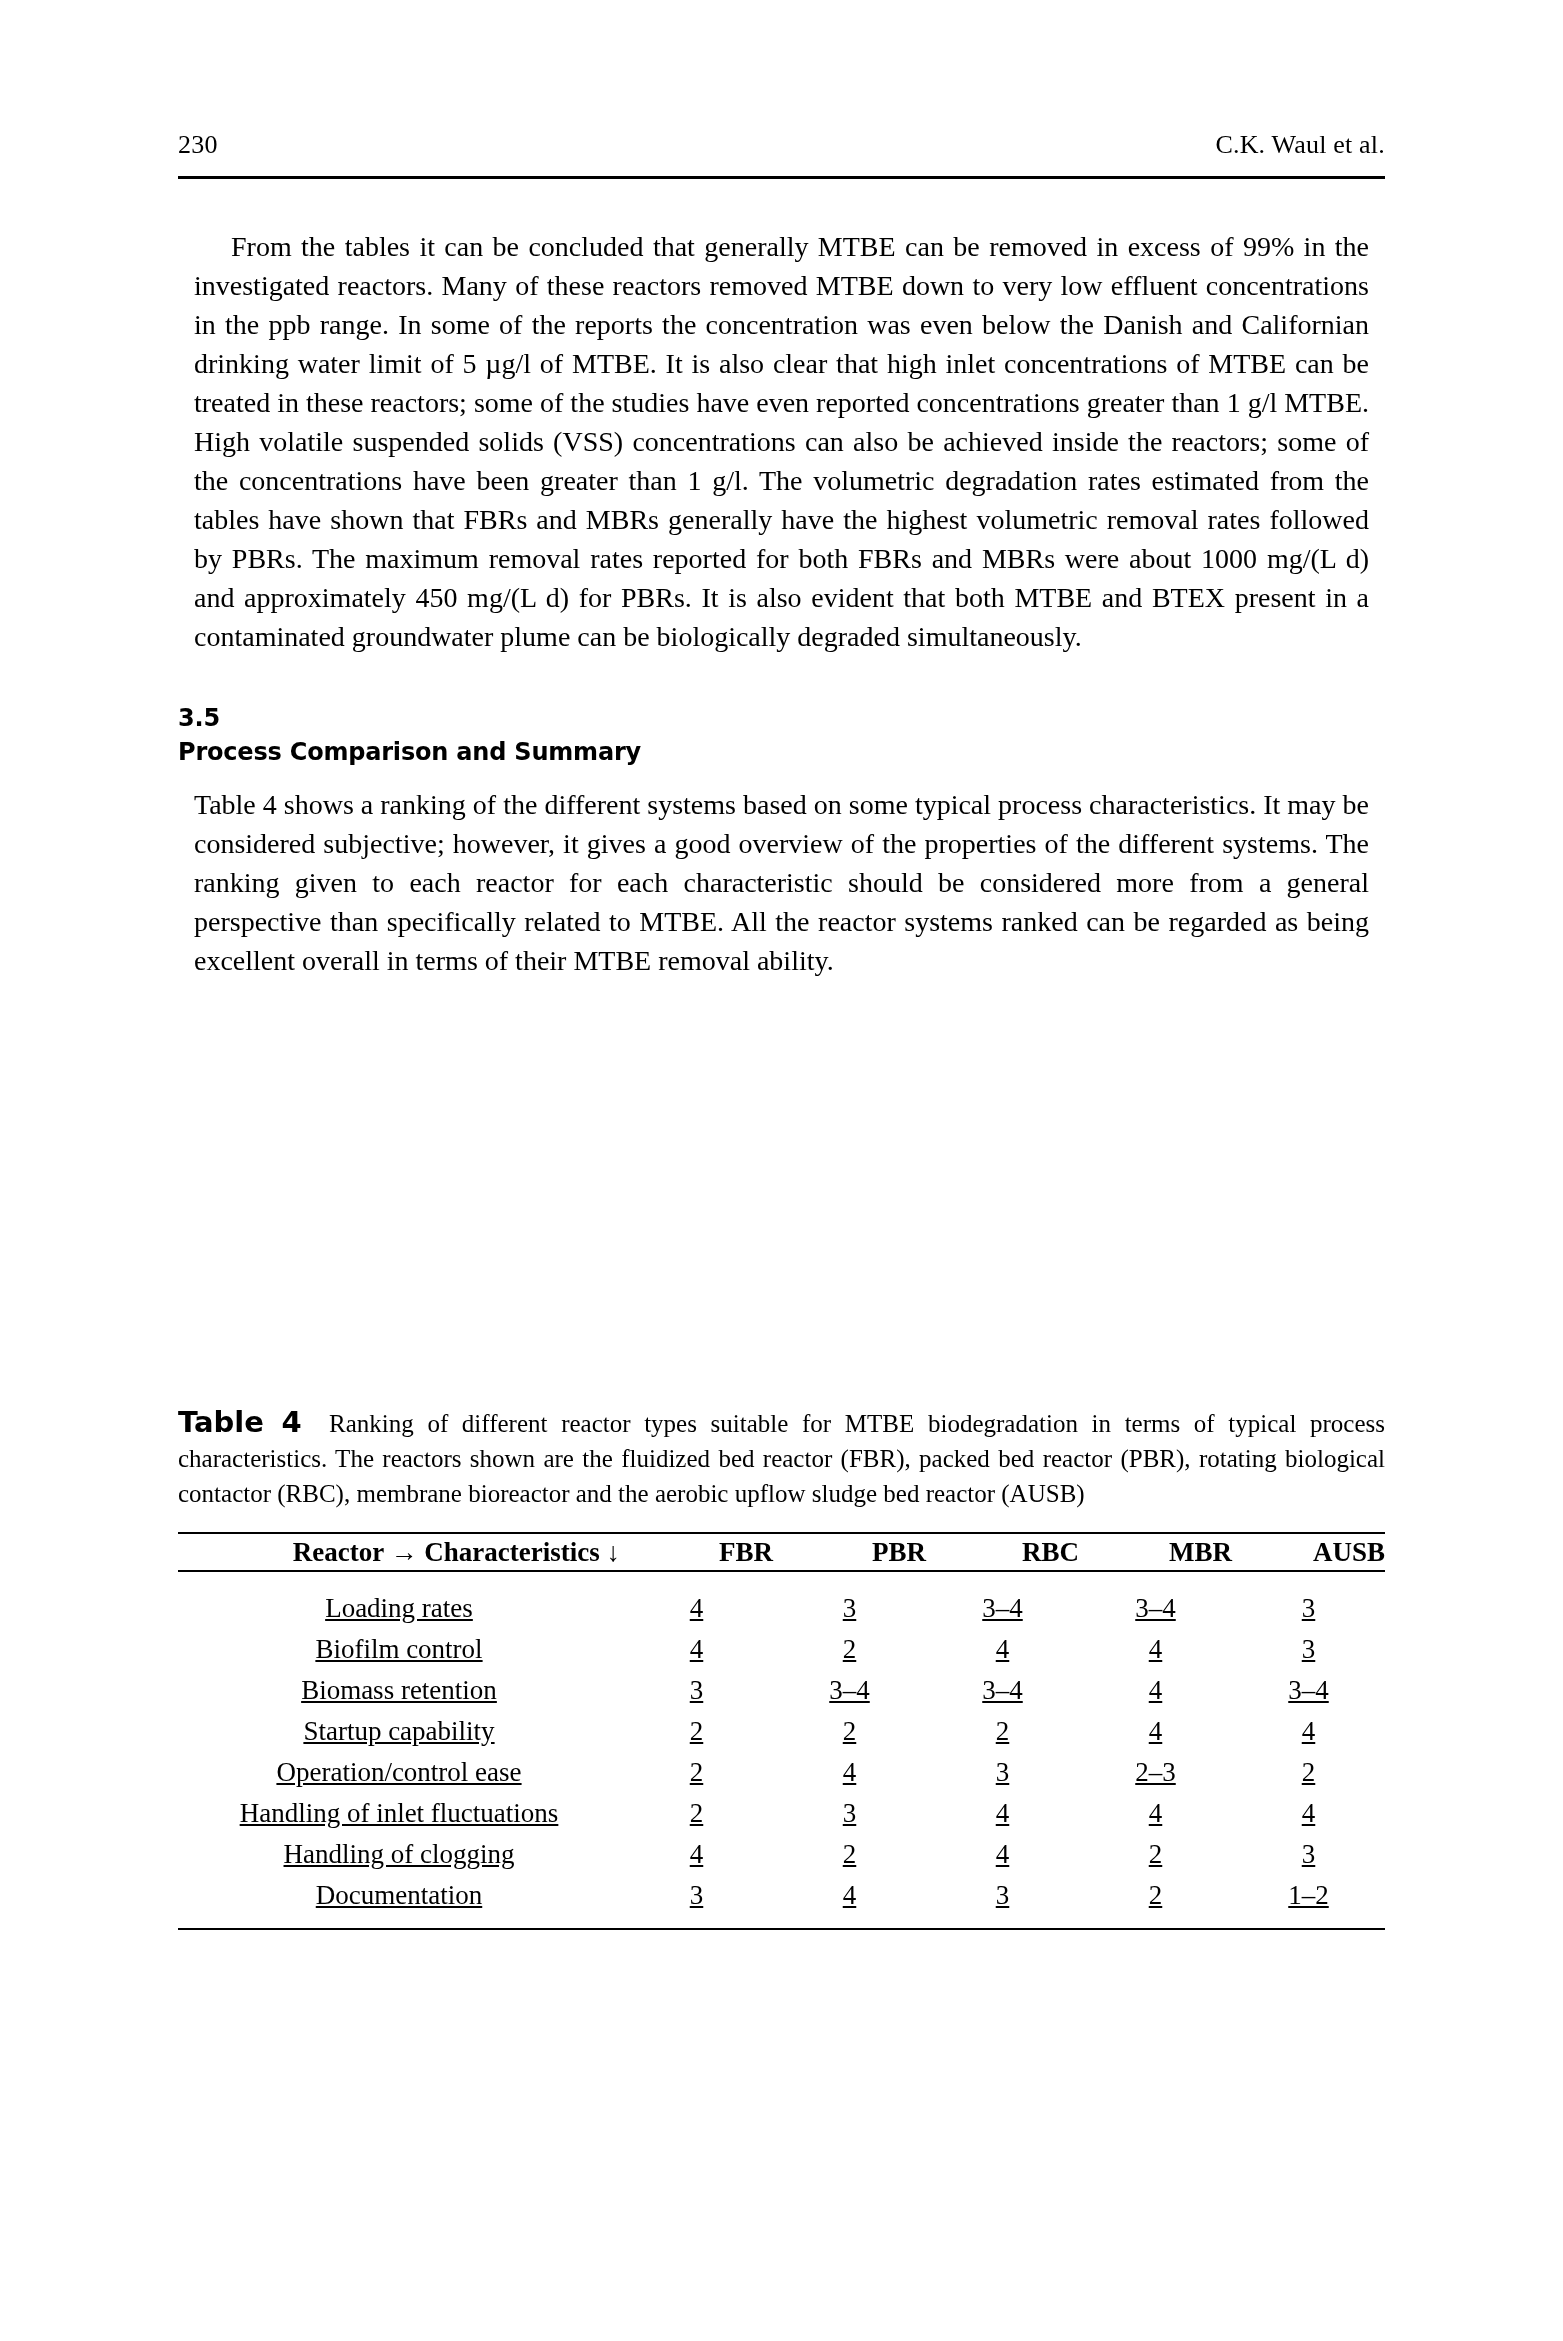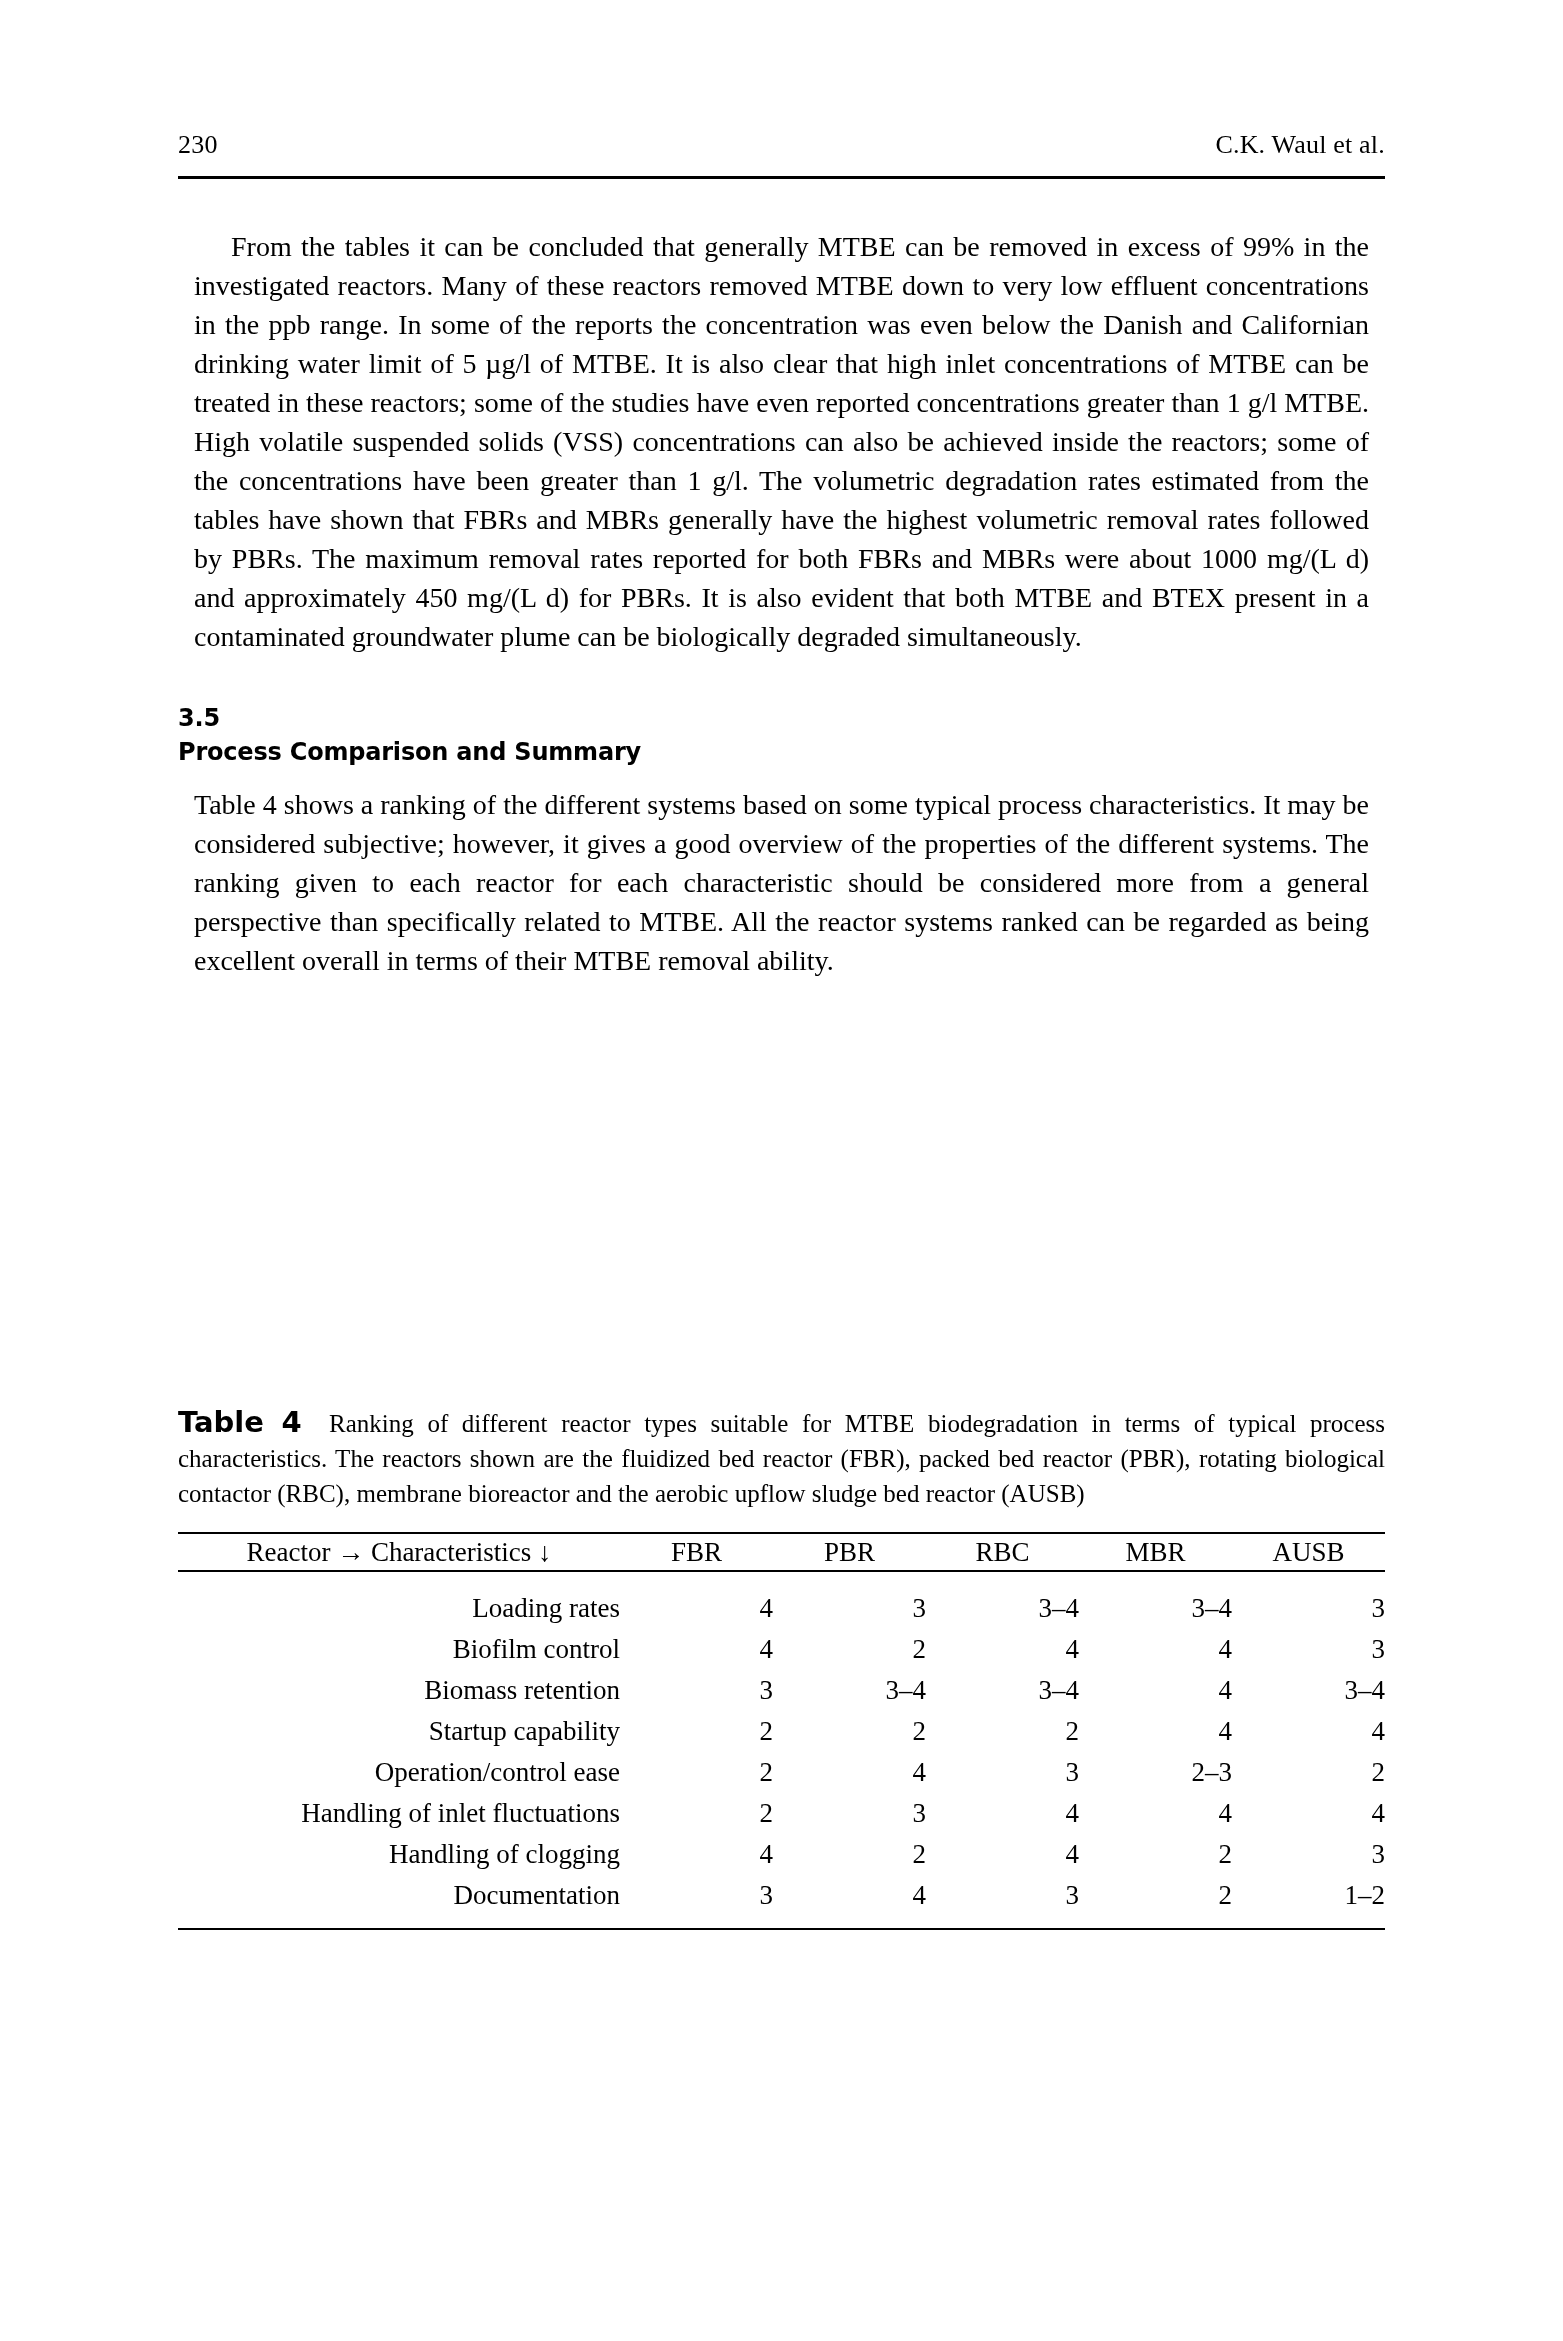--- a/index.html
+++ b/index.html
@@ -99,41 +99,42 @@
   table.ranking {
     border-collapse: collapse;
     width: 1207px;
     table-layout: fixed;
     font-size: 27px;
   }
   table.ranking col.c-char { width: 442px; }
   table.ranking col.c-val  { width: 153px; }
 
   table.ranking thead th {
-    font-weight: normal;
-    text-align: center;
+    font-weight: bold;
+    text-align: right;
     vertical-align: top;
     padding: 0;
   }
   .rule-top    { border-top: 2.6px solid #000; }
   .rule-mid    { border-bottom: 2.6px solid #000; }
   .rule-bottom { border-bottom: 2.6px solid #000; }
 
   .hdr-cell {
     padding: 19px 0 22.6px 0;
     line-height: 36px;
   }
   .hdr-stub { line-height: 36px; }
 
   table.ranking tbody td {
     padding: 0;
     height: 41px;
     line-height: 41px;
     vertical-align: middle;
-    text-align: right;
+    text-align: center;
+    text-decoration: underline;
   }
   tbody tr.first-row td { padding-top: 15.6px; }
   tbody tr.last-row td  { padding-bottom: 12px; }
 
   .notes {
     margin-top: 21px;
     font-size: 25px;
     line-height: 35px;
   }
 </style>

